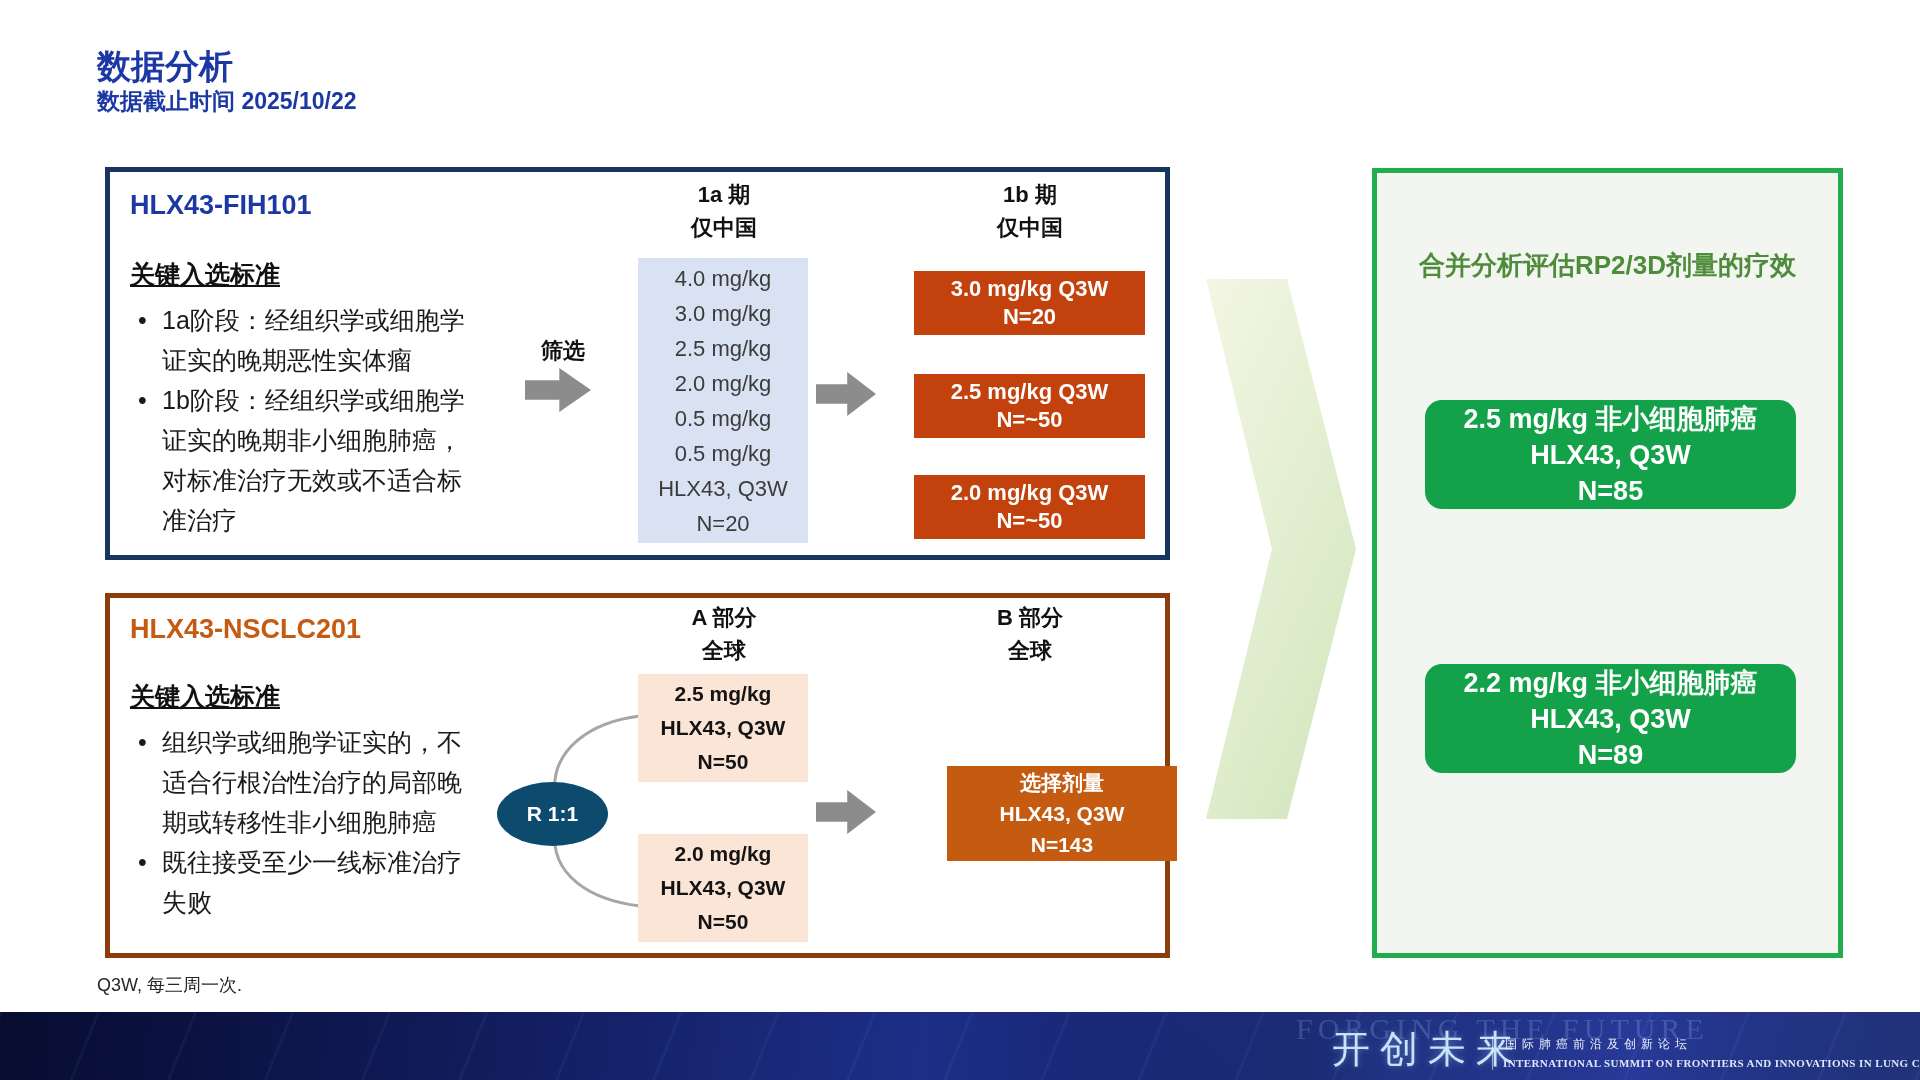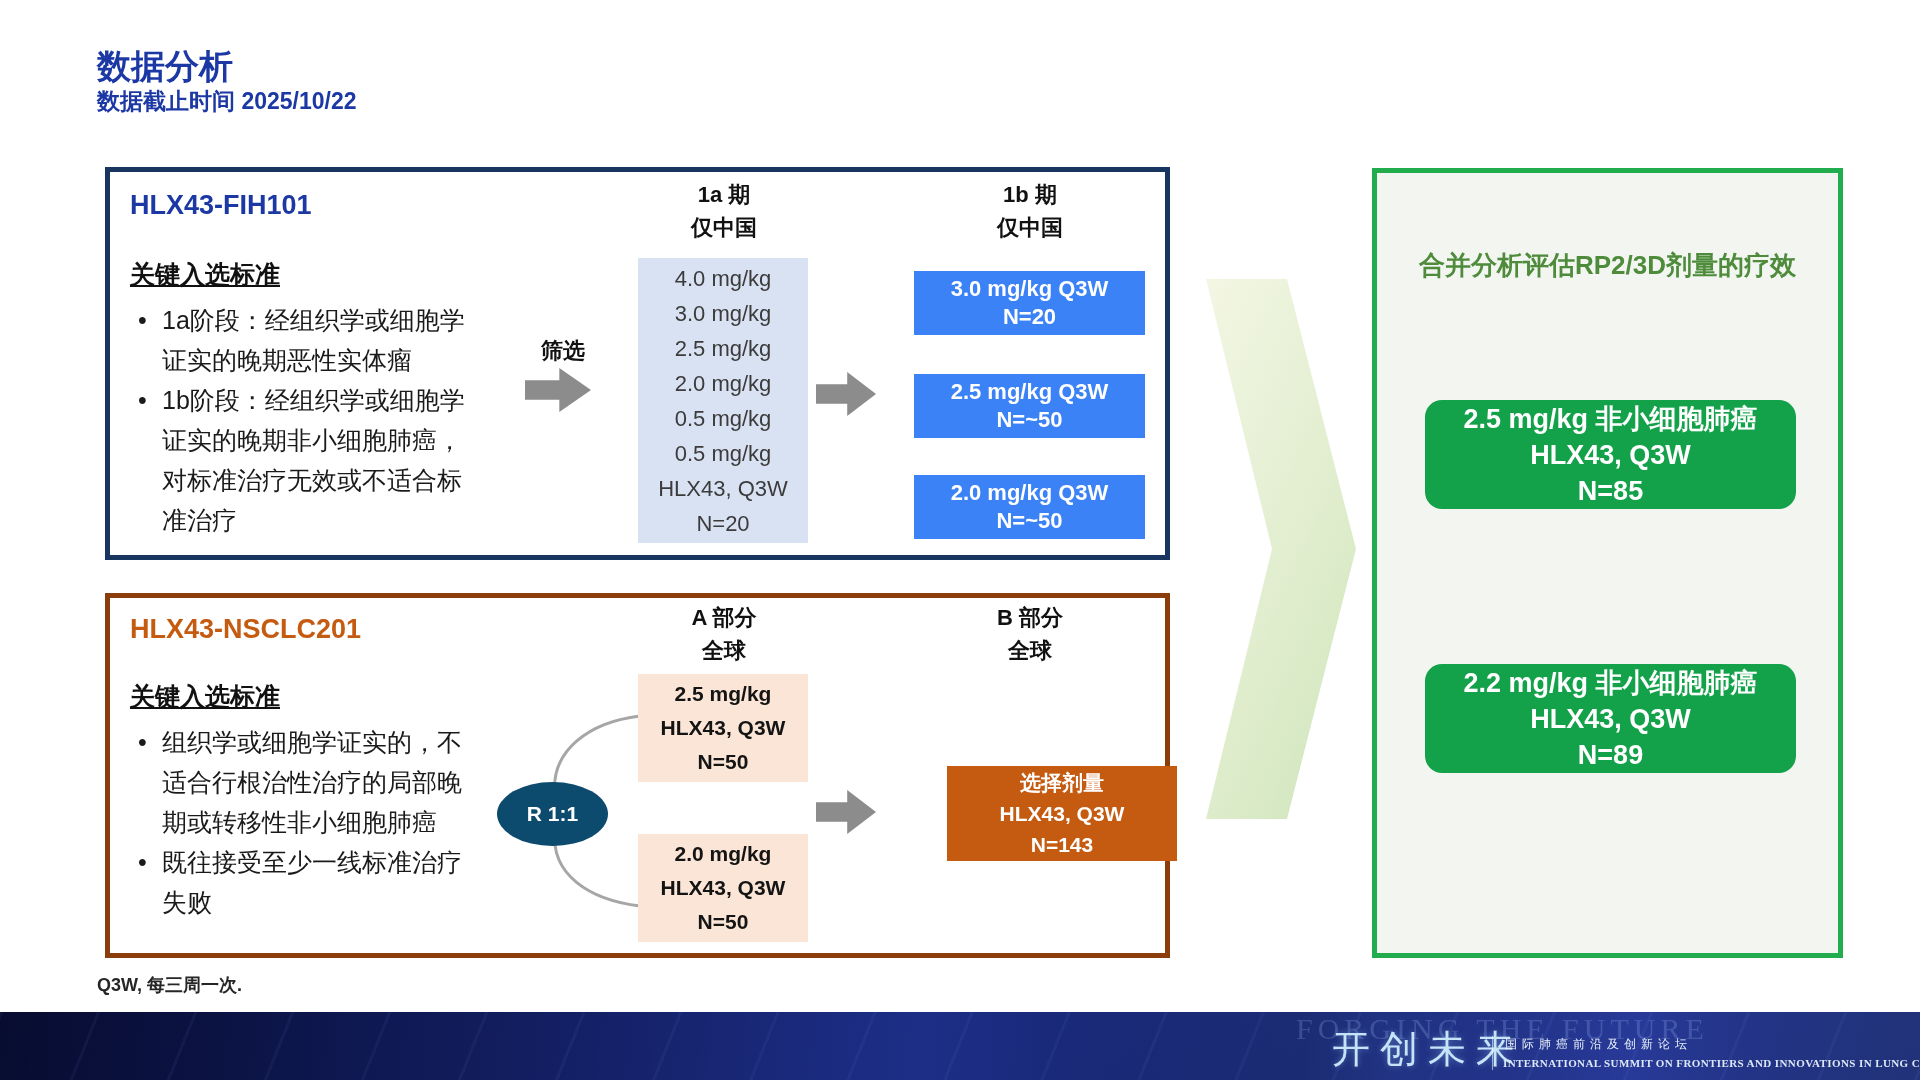--- a/index.html
+++ b/index.html
@@ -39,21 +39,21 @@
   .dose-box div { font-size:22px; color:#3B3B3B; line-height:35px; white-space:nowrap; }
 
   
   .block-arrow { background:#8C8C8C; clip-path:polygon(0 28%, 52% 28%, 52% 0, 100% 50%, 52% 100%, 52% 72%, 0 72%); }
   .screen-label { left:528px; top:336px; width:70px; text-align:center; font-size:22px; font-weight:bold; color:#111; }
   .arrow1 { left:525px; top:368px; width:66px; height:44px; }
   .arrow2 { left:816px; top:372px; width:60px; height:44px; }
   .arrow3 { left:816px; top:790px; width:60px; height:44px; }
 
   
-  .cohort { left:914px; width:231px; height:64px; background:#3b82f6; color:#fff;
+  .cohort { left:914px; width:231px; height:64px; background:#c2410c; color:#fff;
     display:flex; flex-direction:column; justify-content:center; align-items:center;
     font-size:22px; font-weight:bold; line-height:28px; }
   .cohort1 { top:271px; } .cohort2 { top:374px; } .cohort3 { top:475px; }
 
   
   .arm { left:638px; width:170px; height:108px; background:#FBE5D6; color:#141414;
     display:flex; flex-direction:column; justify-content:center; align-items:center;
     font-size:21px; font-weight:bold; line-height:34px; white-space:nowrap; }
   .arm1 { top:674px; } .arm2 { top:834px; }
 
@@ -74,21 +74,21 @@
 
   
   .pooled { left:1372px; top:168px; width:471px; height:790px; border:5px solid #21AC4D; background:#F3F5F1; }
   .pooled-title { left:1382px; top:248px; width:451px; text-align:center; font-size:26px; font-weight:bold; color:#4E8C3C; }
   .pool-box { left:1425px; width:371px; height:109px; background:#13A24A; color:#fff;
     display:flex; flex-direction:column; justify-content:center; align-items:center;
     font-size:27px; font-weight:bold; line-height:36px; white-space:nowrap;border-radius:17px; }
   .pool1 { top:400px; } .pool2 { top:664px; }
 
   
-  .footnote { left:97px; top:973px; font-size:18px; color:#262626;font-weight:bold; }
+  .footnote { left:97px; top:973px; font-size:18px; color:#262626; }
 
   
   .banner { left:0; top:1012px; width:1920px; height:68px;
     background:
       linear-gradient(80deg, rgba(70,110,230,0.00) 55%, rgba(80,120,240,0.18) 72%, rgba(40,60,160,0.0) 90%),
       linear-gradient(265deg, rgba(90,140,255,0.20) 0%, rgba(30,50,150,0) 22%),
       linear-gradient(95deg,#070C30 0%,#101A56 22%,#1D2E87 48%,#131F60 68%,#22308C 85%,#131C58 100%); }
   .banner-streak { left:0; top:1012px; width:1920px; height:68px;
     background:repeating-linear-gradient(112deg, rgba(130,170,255,0.06) 0 3px, rgba(0,0,0,0) 3px 90px); }
   .ghost-text { left:1296px; top:1012px; width:560px; font-family:Liberation Serif, serif;

